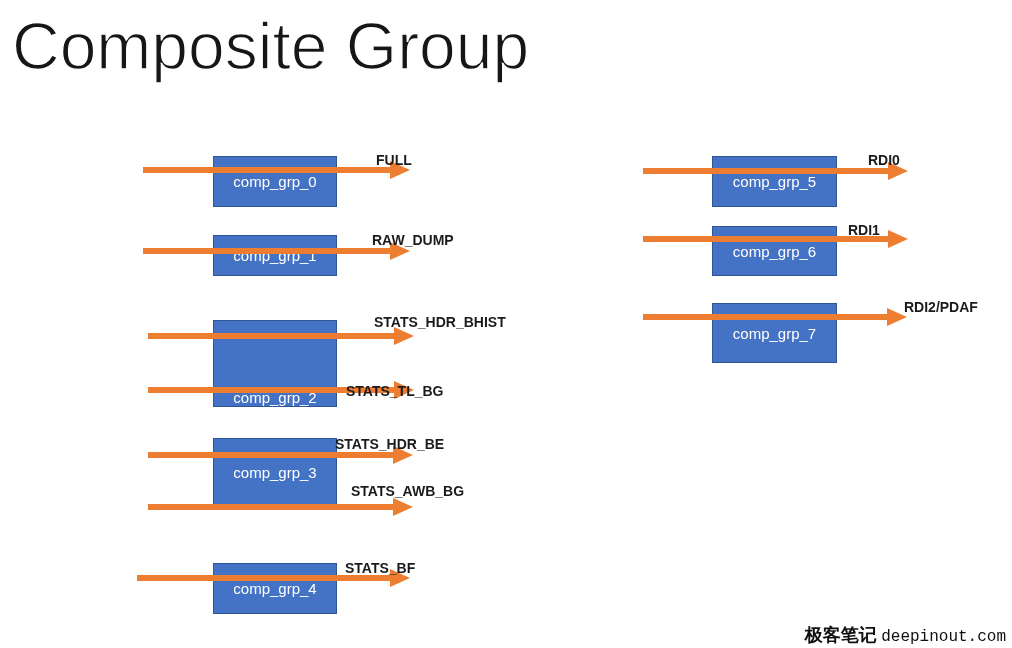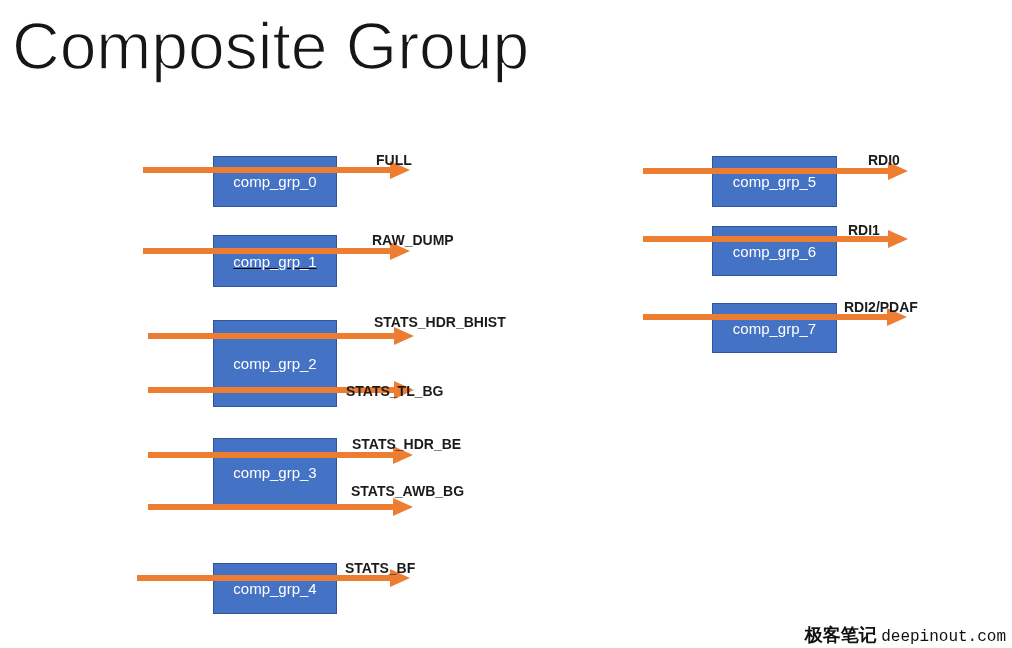--- a/index.html
+++ b/index.html
@@ -90,40 +90,40 @@
   }
 </style>
 </head>
 <body>
 
 <h1 class="title">Composite Group</h1>
 
 <div class="node" style="left:213px;top:156px;width:124px;height:51px;">
   <span>comp_grp_0</span>
 </div>
-<div class="node" style="left:213px;top:235px;width:124px;height:52px;text-decoration:underline;">
+<div class="node" style="left:213px;top:235px;width:124px;height:41px;">
   <span>comp_grp_1</span>
 </div>
-<div class="node" style="left:213px;top:320px;width:124px;height:87px;">
+<div class="node" style="left:213px;top:320px;width:124px;height:87px;align-items:flex-end;">
   <span>comp_grp_2</span>
 </div>
 <div class="node" style="left:213px;top:438px;width:124px;height:69px;">
   <span>comp_grp_3</span>
 </div>
 <div class="node" style="left:213px;top:563px;width:124px;height:51px;">
   <span>comp_grp_4</span>
 </div>
 
 <div class="node" style="left:712px;top:156px;width:125px;height:51px;">
   <span>comp_grp_5</span>
 </div>
 <div class="node" style="left:712px;top:226px;width:125px;height:50px;">
   <span>comp_grp_6</span>
 </div>
-<div class="node" style="left:712px;top:303px;width:125px;height:50px;">
+<div class="node" style="left:712px;top:303px;width:125px;height:60px;">
   <span>comp_grp_7</span>
 </div>
 
 <div class="arrow" style="left:143px;top:161px;width:267px;">
   <div class="shaft"></div>
   <div class="head"></div>
 </div>
 <div class="arrow" style="left:143px;top:242px;width:267px;">
   <div class="shaft"></div>
   <div class="head"></div>
@@ -159,24 +159,24 @@
 </div>
 <div class="arrow" style="left:643px;top:308px;width:264px;">
   <div class="shaft"></div>
   <div class="head"></div>
 </div>
 
 <div class="out-label" style="left:349px;top:152px;margin-left:27px;">FULL</div>
 <div class="out-label" style="left:348px;top:232px;padding-left:24px;">RAW_DUMP</div>
 <div class="out-label" style="left:346px;top:314px;margin-left:28px;">STATS_HDR_BHIST</div>
 <div class="out-label" style="left:346px;top:383px;">STATS_TL_BG</div>
-<div class="out-label" style="left:352px;top:436px;">STATS_HDR_BE</div>
+<div class="out-label" style="left:335px;top:436px;">STATS_HDR_BE</div>
 <div class="out-label" style="left:351px;top:483px;">STATS_AWB_BG</div>
 <div class="out-label" style="left:345px;top:560px;">STATS_BF</div>
 
 <div class="out-label" style="left:848px;top:152px;padding-left:20px;">RDI0</div>
 <div class="out-label" style="left:848px;top:222px;">RDI1</div>
-<div class="out-label" style="left:820px;top:299px;padding-left:24px;">RDI2/PDAF</div>
+<div class="out-label" style="left:880px;top:299px;padding-left:24px;">RDI2/PDAF</div>
 
 <div class="watermark">
   <span class="cn">极客笔记</span>
   <span class="site">deepinout.com</span>
 </div>
 
 </body></html>

